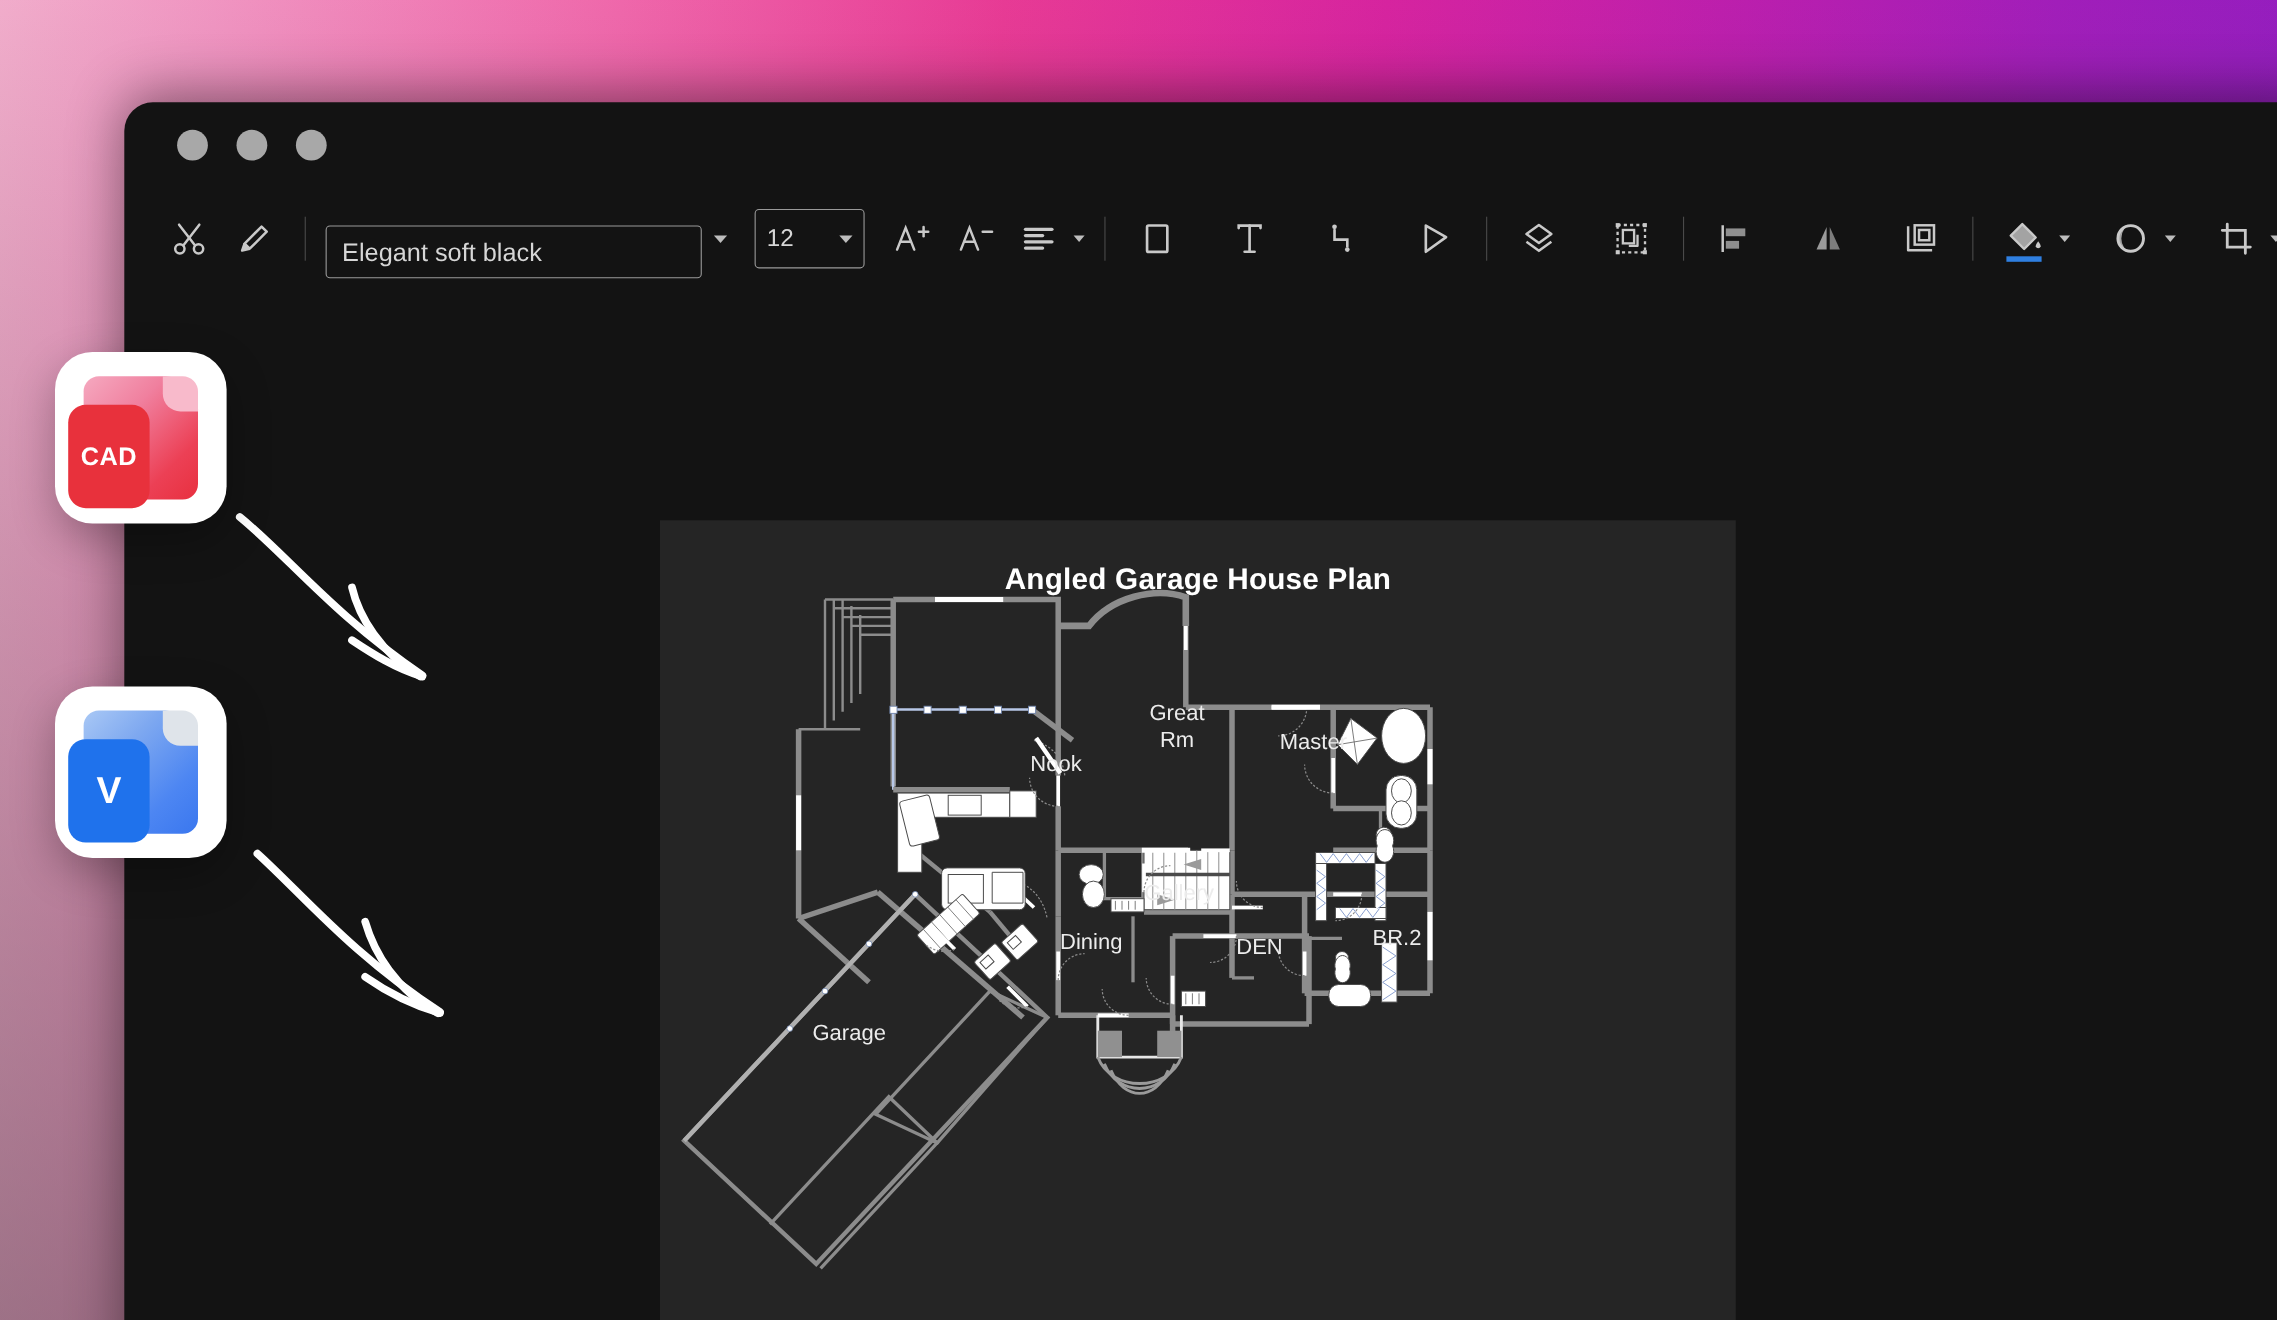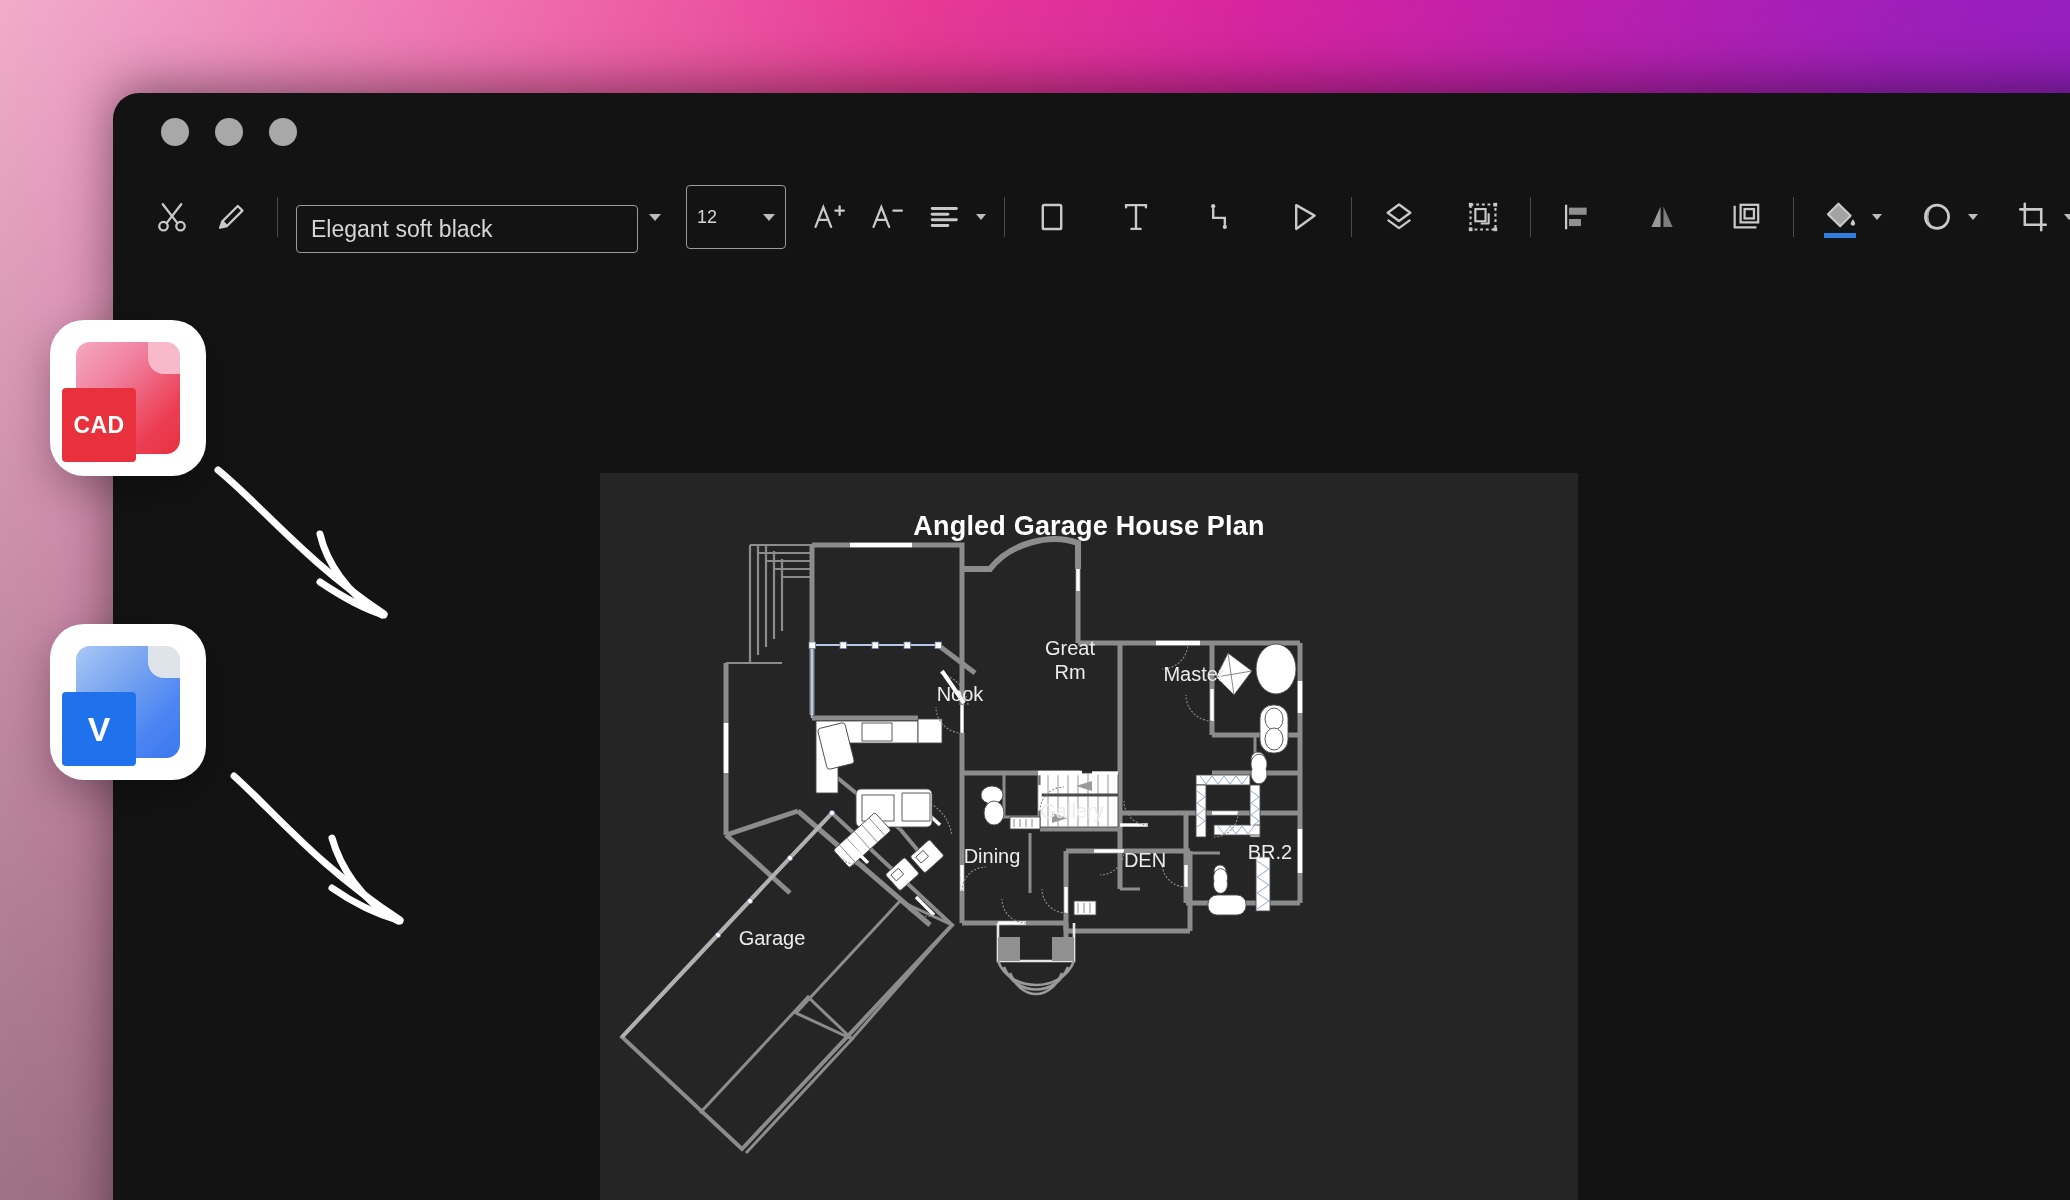--- a/index.html
+++ b/index.html
@@ -48,21 +48,21 @@
   }
   .doc-fold {
     position: absolute; right: 0; top: 0;
     width: 32px; height: 32px;
     border-radius: 0 14px 0 16px;
   }
   .doc-fold.cad { background: #f8bacb; }
   .doc-fold.vsd { background: #dfe4ea; }
   .doc-badge {
     position: absolute; left: -14px; bottom: -8px;
-    width: 74px; height: 74px; border-radius: 4px;
+    width: 74px; height: 94px; border-radius: 16px;
     display: flex; align-items: center; justify-content: center;
     color: #fff; font-weight: bold;
   }
   .doc-badge.cad { background: #e8313c; font-size: 23px; letter-spacing: .4px; }
   .doc-badge.vsd { background: #1f72ec; font-size: 34px; }
 
   
   .arrow { position: absolute; z-index: 35; pointer-events: none; }
   #arrow-top { left: 212px; top: 452px; }
   #arrow-bot { left: 228px; top: 762px; }
@@ -106,26 +106,26 @@
     border-radius: 4px;
     background: transparent;
     color: #d6d6d6;
     font-size: 23px;
     padding: 0 14px;
     display: flex; align-items: center;
     flex: none;
     margin-top: 24px;
   }
   .size-field {
-    width: 100px; height: 64px;
+    width: 100px; height: 54px;
     border: 1px solid #9a9a9a;
     border-radius: 4px;
     background: transparent;
     color: #d6d6d6;
-    font-size: 18px;
+    font-size: 22px;
     padding: 0 10px;
     display: flex; align-items: center; justify-content: space-between;
     flex: none;
   }
   .caret-btn {
     width: 34px; height: 48px; flex: none;
     display: flex; align-items: center; justify-content: center;
   }
   .caret { width: 0; height: 0; border-left: 6px solid transparent; border-right: 6px solid transparent; border-top: 7px solid #bdbdbd; }
   .caret.sm { border-left-width: 5px; border-right-width: 5px; border-top-width: 6px; }

